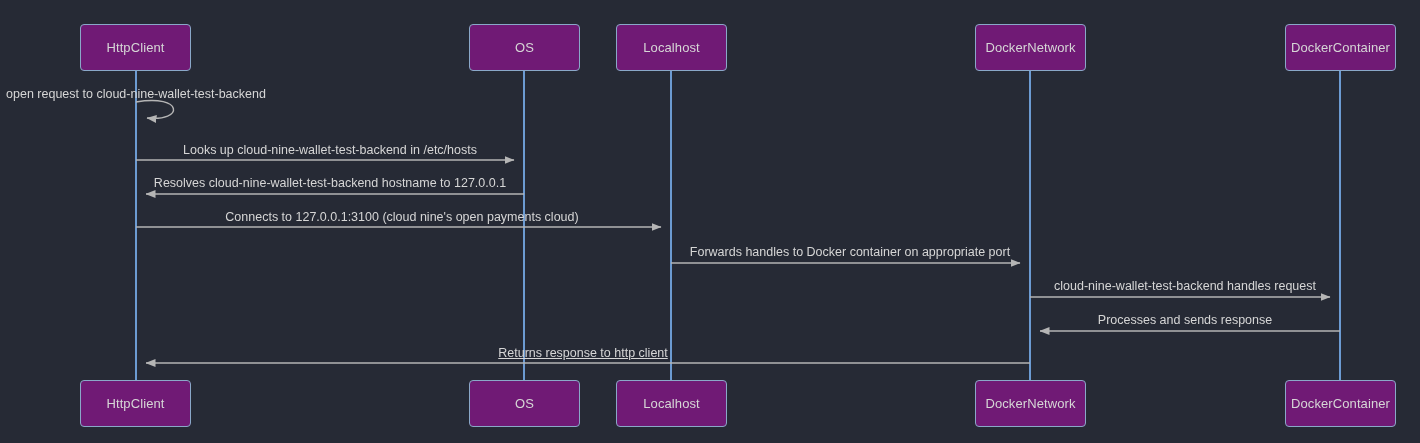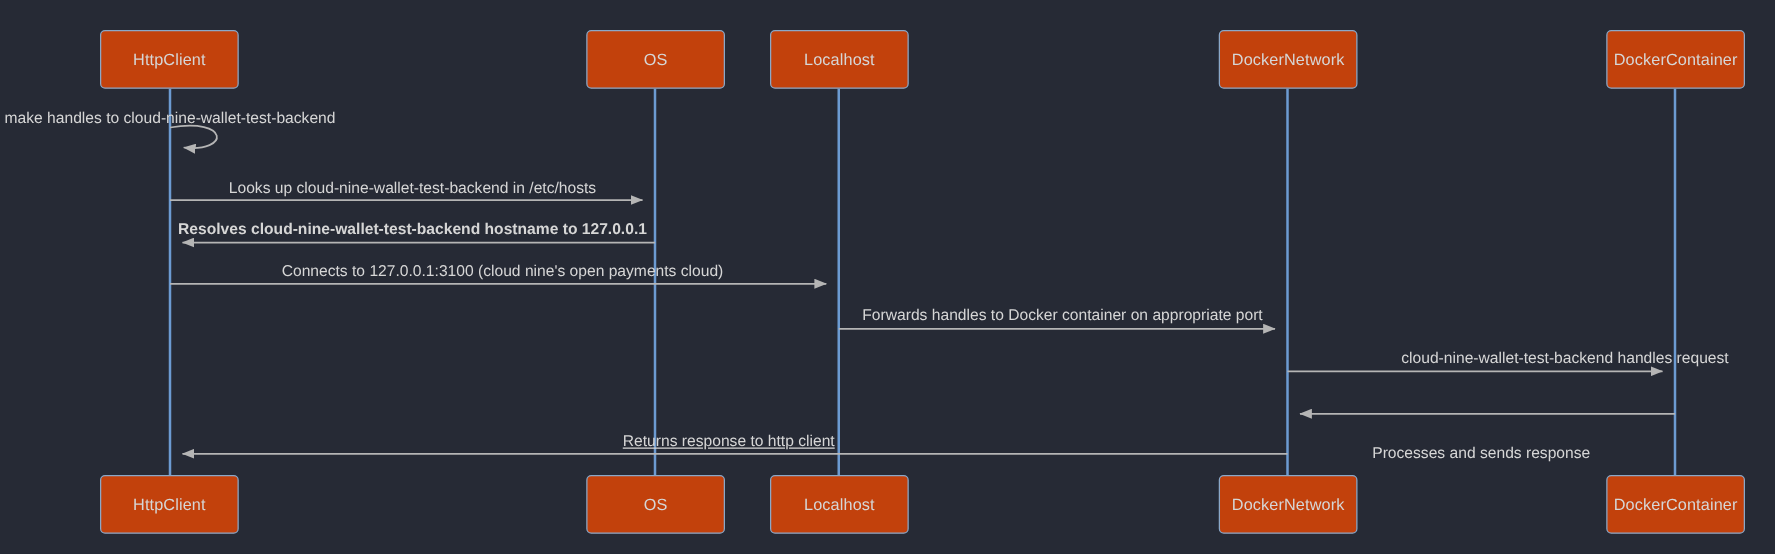--- a/index.html
+++ b/index.html
@@ -6,21 +6,21 @@
   body{
     width:1420px;height:443px;
     background:#262a35;
     font-family:"Liberation Sans","DejaVu Sans",sans-serif;
     overflow:hidden;
   }
   #diagram{position:relative;width:1420px;height:443px;}
   #svg-layer{position:absolute;top:0;left:0;width:1420px;height:443px;}
   .participant-box{
     position:absolute;
-    background:#c2410c;
+    background:#701a75;
     border:1px solid #8aa8c8;
     border-radius:4px;
     height:47px;
     display:flex;align-items:center;justify-content:center;
     box-sizing:border-box;
   }
   .participant-label{
     color:#d6d6d6;
     font-size:13px;
     white-space:nowrap;
@@ -95,22 +95,22 @@
         <span class="participant-label">Localhost</span>
       </div>
       <div class="participant-box" style="left: 975px; top: 380px; width: 111px;">
         <span class="participant-label">DockerNetwork</span>
       </div>
       <div class="participant-box" style="left: 1285px; top: 380px; width: 111px;">
         <span class="participant-label">DockerContainer</span>
       </div>
     </div>
   <div id="labels-layer">
-      <div class="msg-label center" style="left: 136px; top: 87px;">make handles to cloud-nine-wallet-test-backend</div>
+      <div class="msg-label center" style="left: 136px; top: 87px;">open request to cloud-nine-wallet-test-backend</div>
       <div class="msg-label center" style="left: 330px; top: 143px;">Looks up cloud-nine-wallet-test-backend in /etc/hosts</div>
-      <div class="msg-label center" style="left: 330px; top: 176px; font-weight: bold;">Resolves cloud-nine-wallet-test-backend hostname to 127.0.0.1</div>
+      <div class="msg-label center" style="left: 330px; top: 176px;">Resolves cloud-nine-wallet-test-backend hostname to 127.0.0.1</div>
       <div class="msg-label center" style="left: 402px; top: 210px;">Connects to 127.0.0.1:3100 (cloud nine's open payments cloud)</div>
       <div class="msg-label center" style="left: 850px; top: 245px;">Forwards handles to Docker container on appropriate port</div>
-      <div class="msg-label center" style="left: 1252px; top: 279px; text-align: center;">cloud-nine-wallet-test-backend handles request</div>
-      <div class="msg-label center" style="left: 1185px; top: 313px; margin-top: 42px;">Processes and sends response</div>
+      <div class="msg-label center" style="left: 1185px; top: 279px; text-align: center;">cloud-nine-wallet-test-backend handles request</div>
+      <div class="msg-label center" style="left: 1185px; top: 313px;">Processes and sends response</div>
       <div class="msg-label center" style="left: 583px; top: 346px; text-decoration: underline;">Returns response to http client</div>
     </div>
 </div>
 
 </body></html>

